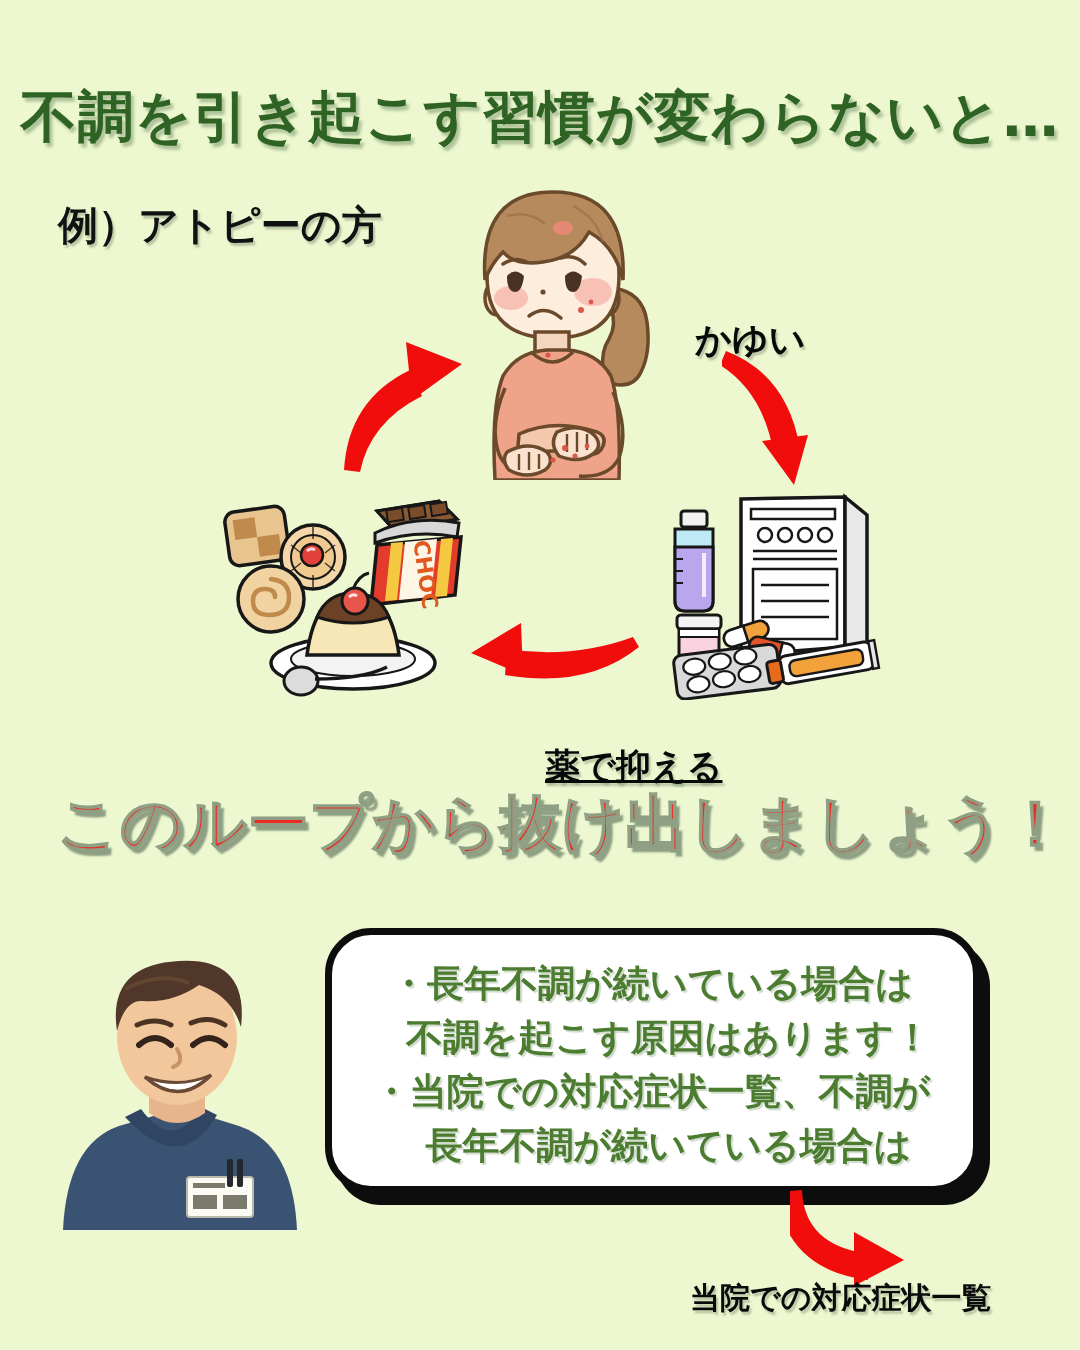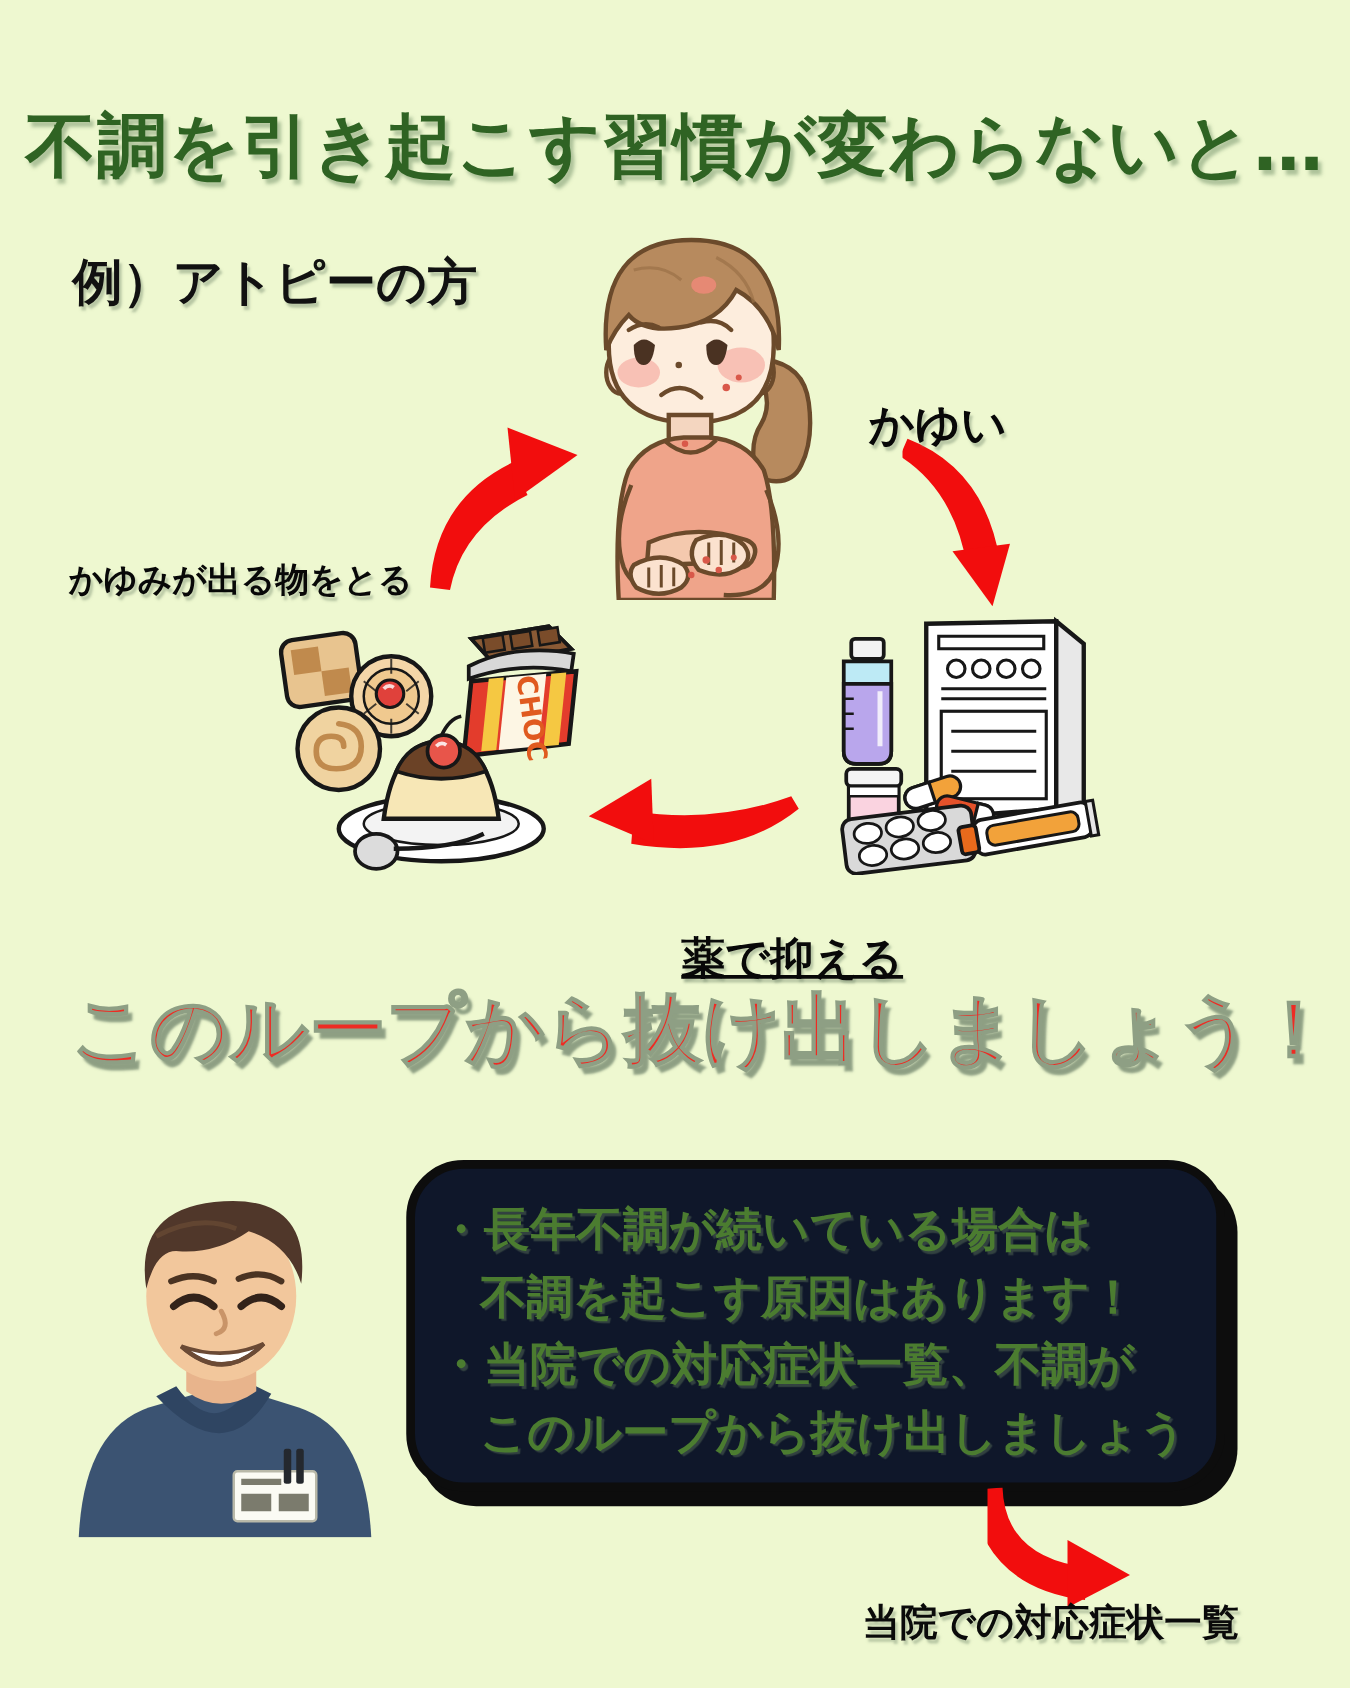--- a/index.html
+++ b/index.html
@@ -50,26 +50,27 @@
   .bottom-cta{
     left:690px;top:1278px;
     font-size:30px;font-weight:bold;color:#0a0a0a;
     text-shadow:2px 3px 2px rgba(130,150,120,.5);
     white-space:nowrap;
   }
 
   
   .bubble{
     left:325px;top:928px;width:655px;height:265px;
-    background:#0f172a;
+    background:#ffffff;
     border:7px solid #0d0d0d;
     border-radius:46px;
     box-shadow:10px 12px 0 0 #0d0d0d;
     box-sizing:border-box;
     padding:22px 20px 0 18px;
+    text-align:center;
   }
   .bubble-line{
     color:#4b7c30;
     font-size:37px;font-weight:bold;
     line-height:54px;
     white-space:nowrap;
     text-shadow:2px 2px 1px rgba(120,150,110,.35);
   }
   .bubble-line.indent{padding-left:34px;}
 
@@ -280,21 +281,20 @@
   </div>
 
   <div class="abs arw" style="left:455px;top:605px;width:190px;height:90px;">
     <svg width="190" height="90" viewBox="0 0 190 90">
       <path d="M184 42 q-52 42 -134 28 l2 -26 q66 10 126 -12 z" fill="#f20d0d"></path>
       <path d="M66 18 l-50 30 l52 22 z" fill="#f20d0d"></path>
     </svg>
   </div>
 
   <div class="abs lbl lbl-itchy">かゆい</div>
-  <div class="abs lbl lbl-remove">かゆみが出る物をとる</div>
   <div class="abs lbl lbl-medicine">薬で抑える</div>
 
   <div class="abs shout">このループから抜け出しましょう！</div>
 
   <div class="abs doctor">
     <svg class="doc-svg" width="275" height="285" viewBox="0 0 275 285">
       <rect x="0" y="0" width="275" height="285" fill="#eef8d0"></rect>
 
       <path d="M18 285 q4 -86 56 -104 l62 -18 l58 18 q54 18 58 104 z" fill="#3b5372"></path>
       <path d="M96 164 q32 44 60 -2 l16 8 q-36 62 -92 2 z" fill="#2f4562"></path>
@@ -326,21 +326,21 @@
 
       <rect x="182" y="214" width="6" height="28" rx="2" fill="#24282e"></rect>
       <rect x="192" y="214" width="6" height="28" rx="2" fill="#24282e"></rect>
     </svg>
   </div>
 
   <div class="abs bubble">
     <div class="bubble-line">・長年不調が続いている場合は</div>
     <div class="bubble-line indent">不調を起こす原因はあります！</div>
     <div class="bubble-line">・当院での対応症状一覧、不調が</div>
-    <div class="bubble-line indent">このループから抜け出しましょう</div>
+    <div class="bubble-line indent">長年不調が続いている場合は</div>
   </div>
 
   <div class="abs arw" style="left:790px;top:1190px;width:160px;height:100px;">
     <svg width="160" height="100" viewBox="0 0 160 100">
       <path d="M12 0 q2 56 68 64 l-2 26 q-82 -10 -92 -88 z" fill="#f20d0d"></path>
       <path d="M64 42 l50 28 l-50 26 z" fill="#f20d0d"></path>
     </svg>
   </div>
 
   <div class="abs bottom-cta">当院での対応症状一覧</div>

